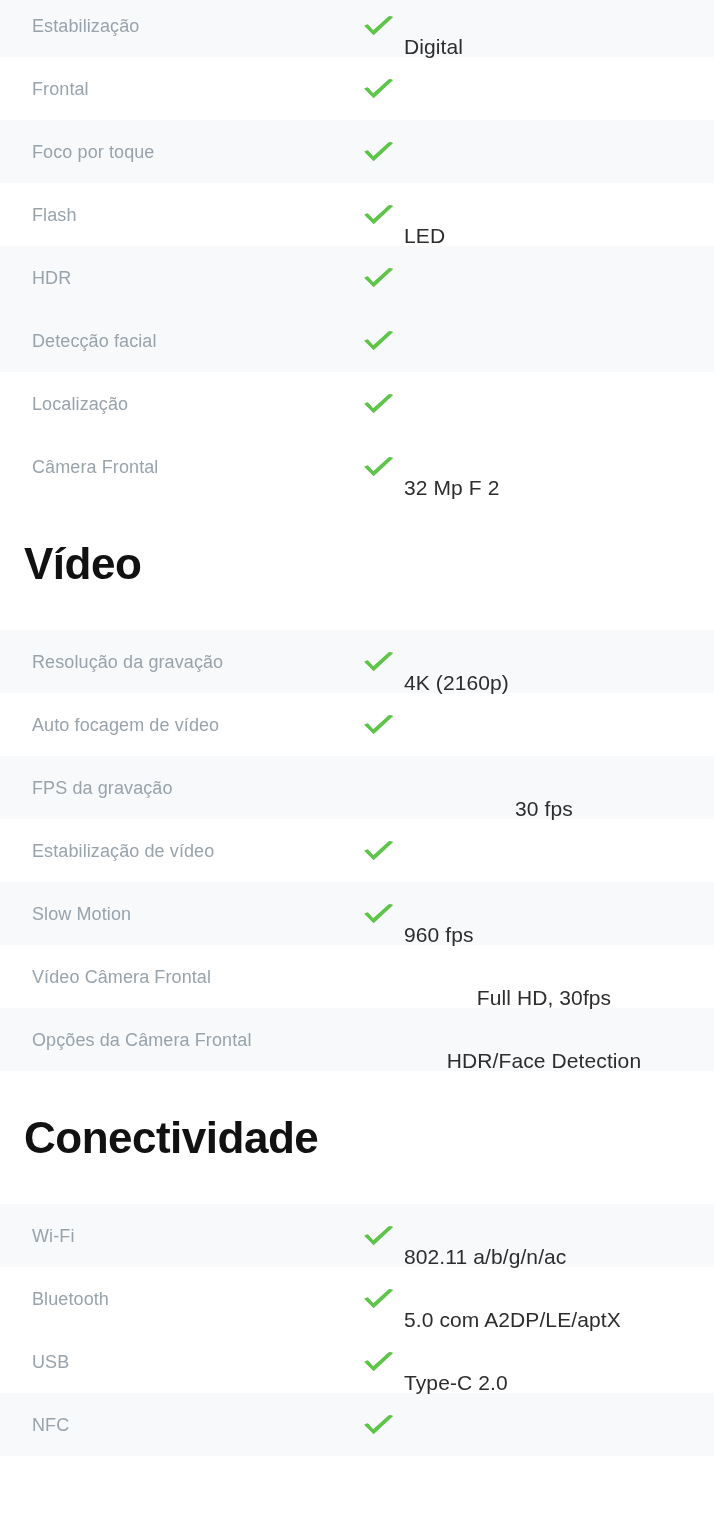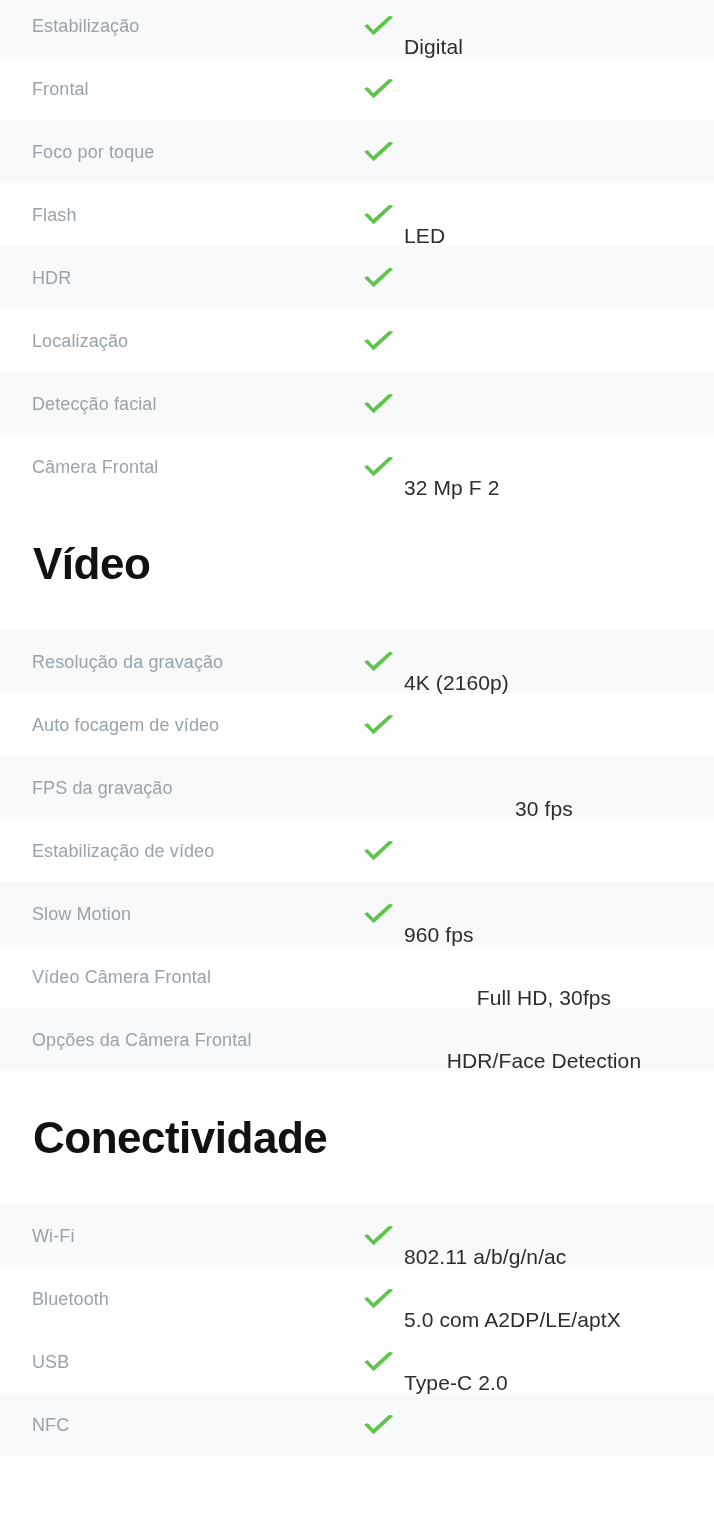--- a/index.html
+++ b/index.html
@@ -82,21 +82,21 @@
   }
 
   
   .section-heading {
     font-family: "Liberation Sans Narrow", "Liberation Sans", "DejaVu Sans Condensed", sans-serif;
     font-stretch: condensed;
     font-weight: 700;
     font-size: 44px;
     color: #111111;
     letter-spacing: -0.5px;
-    padding-left: 33px;
+    padding-left: 24px;
     line-height: 1;
     background: #ffffff;
     white-space: nowrap;
     text-align: center;
   }
   .section-block {
     background: #ffffff;
   }
   .section-block.video-gap {
     height: 132px;
@@ -168,33 +168,33 @@
       <div class="row-label">HDR</div>
       <div class="row-value">
         <span class="check-icon">
           <svg viewBox="0 0 34 24" xmlns="http://www.w3.org/2000/svg" aria-hidden="true">
             <path d="M3 12.5 L11.5 20.5 L30.5 2.5 L26.5 2.5 L11.2 16.3 L6.0 10.6 Z" fill="#5ec44a"></path>
             <path d="M2.2 11.6 L11.6 21.2 L31.2 3.0 L27.4 2.0 L11.3 16.9 L5.6 10.2 Z" fill="#5ec44a"></path>
           </svg>
         </span>
       </div>
     </div>
+    <div class="spec-row striped">
+      <div class="row-label">Detecção facial</div>
+      <div class="row-value">
+        <span class="check-icon">
+          <svg viewBox="0 0 34 24" xmlns="http://www.w3.org/2000/svg" aria-hidden="true">
+            <path d="M3 12.5 L11.5 20.5 L30.5 2.5 L26.5 2.5 L11.2 16.3 L6.0 10.6 Z" fill="#5ec44a"></path>
+            <path d="M2.2 11.6 L11.6 21.2 L31.2 3.0 L27.4 2.0 L11.3 16.9 L5.6 10.2 Z" fill="#5ec44a"></path>
+          </svg>
+        </span>
+      </div>
+    </div>
     <div class="spec-row">
       <div class="row-label">Localização</div>
-      <div class="row-value">
-        <span class="check-icon">
-          <svg viewBox="0 0 34 24" xmlns="http://www.w3.org/2000/svg" aria-hidden="true">
-            <path d="M3 12.5 L11.5 20.5 L30.5 2.5 L26.5 2.5 L11.2 16.3 L6.0 10.6 Z" fill="#5ec44a"></path>
-            <path d="M2.2 11.6 L11.6 21.2 L31.2 3.0 L27.4 2.0 L11.3 16.9 L5.6 10.2 Z" fill="#5ec44a"></path>
-          </svg>
-        </span>
-      </div>
-    </div>
-    <div class="spec-row striped">
-      <div class="row-label">Detecção facial</div>
       <div class="row-value">
         <span class="check-icon">
           <svg viewBox="0 0 34 24" xmlns="http://www.w3.org/2000/svg" aria-hidden="true">
             <path d="M3 12.5 L11.5 20.5 L30.5 2.5 L26.5 2.5 L11.2 16.3 L6.0 10.6 Z" fill="#5ec44a"></path>
             <path d="M2.2 11.6 L11.6 21.2 L31.2 3.0 L27.4 2.0 L11.3 16.9 L5.6 10.2 Z" fill="#5ec44a"></path>
           </svg>
         </span>
       </div>
     </div>
     <div class="spec-row">

